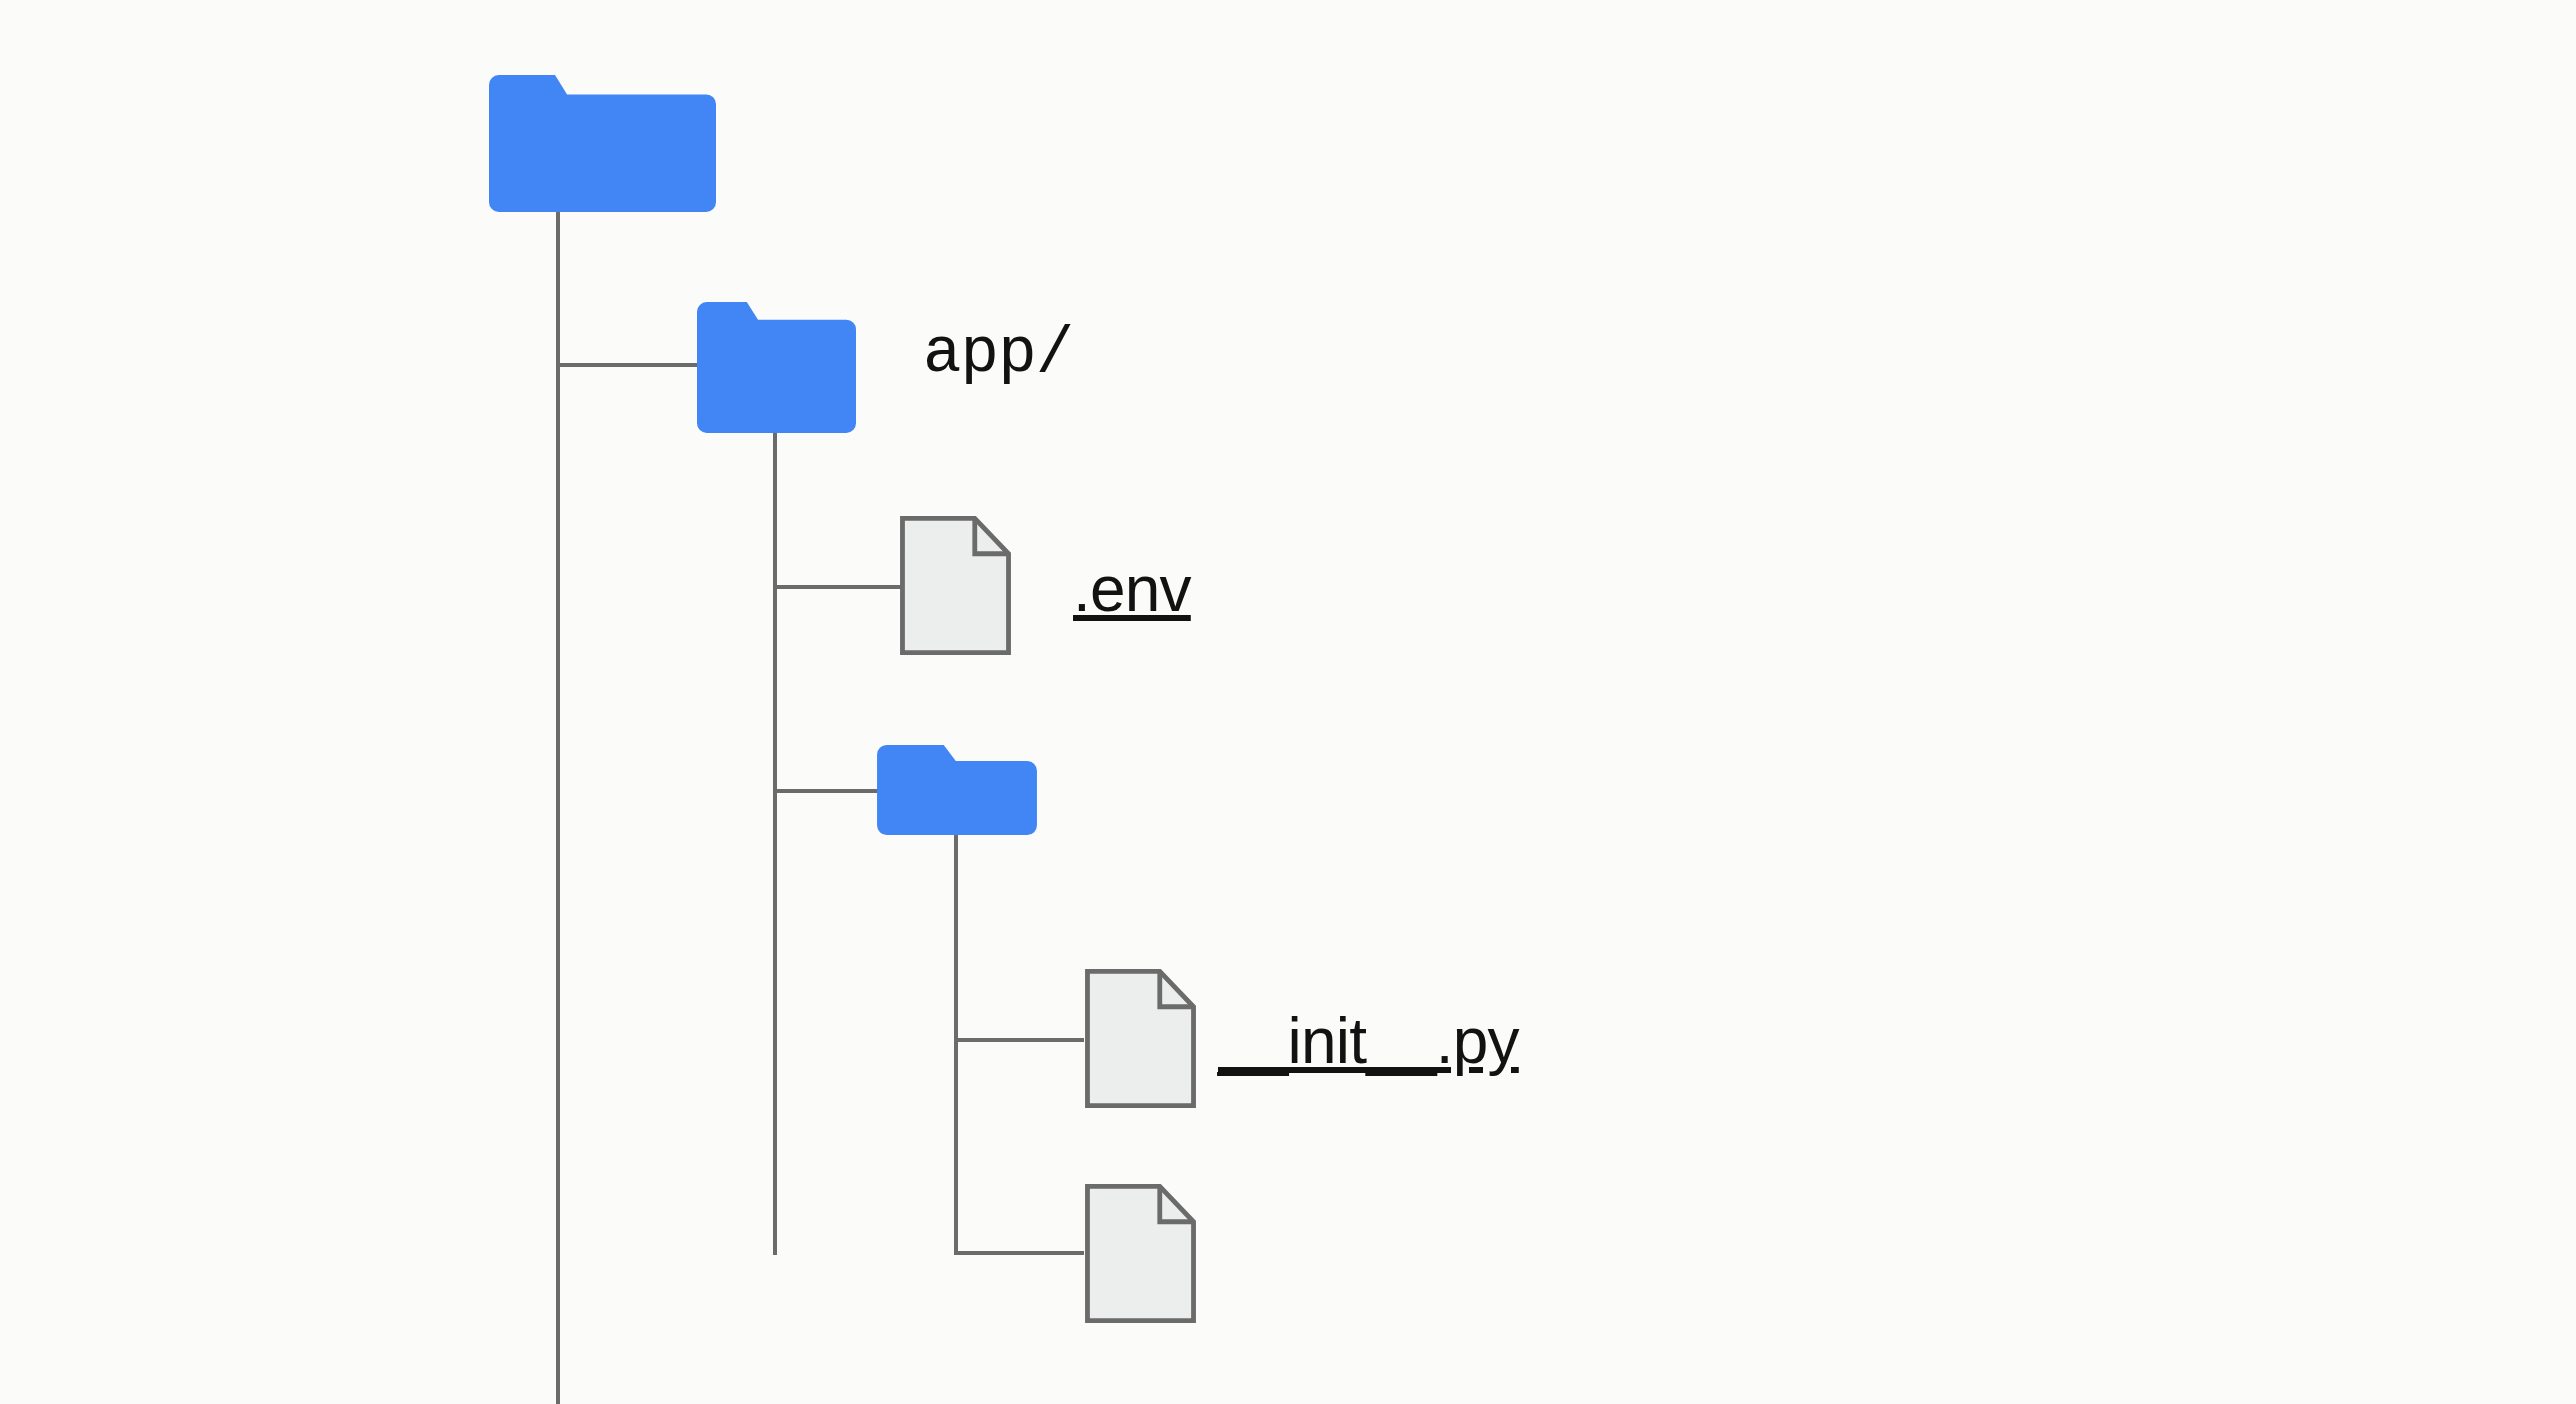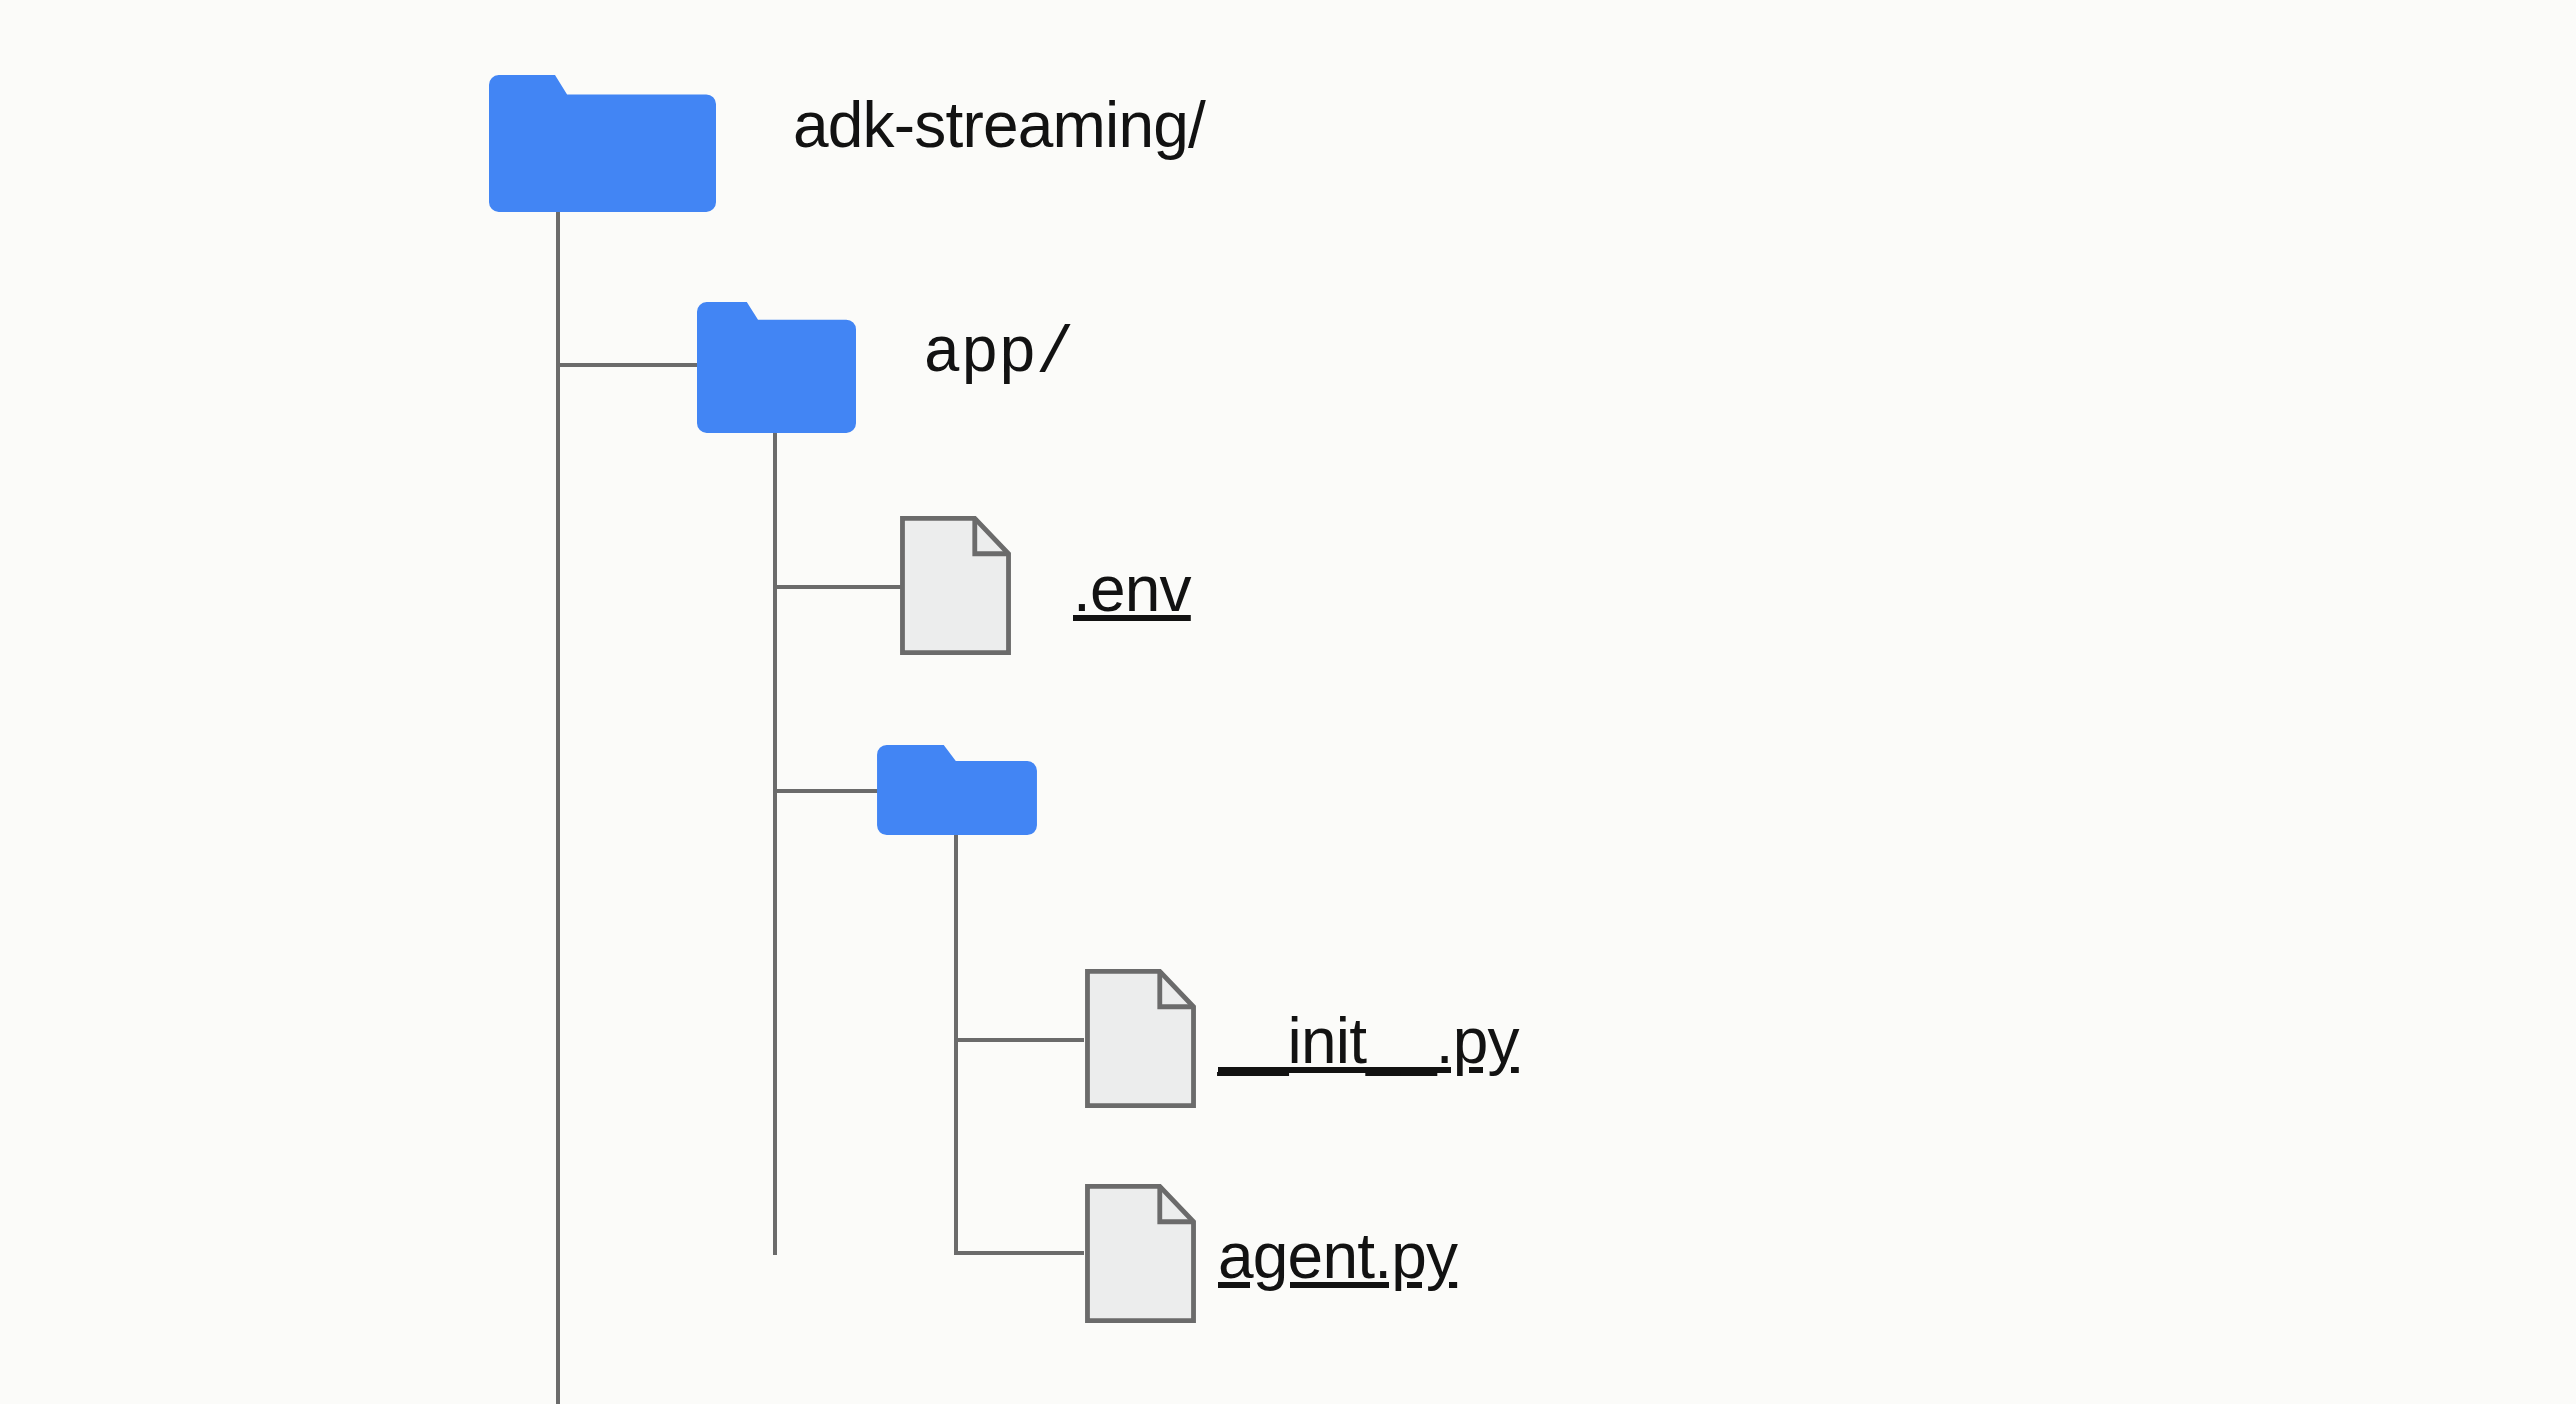--- a/index.html
+++ b/index.html
@@ -70,21 +70,20 @@
 
   <div class="line hline" style="left:954px; top:1038px; width:130px;"></div>
 
   <div class="line hline" style="left:954px; top:1251px; width:130px;"></div>
 
   <div class="folder" style="left:489px; top:75px; width:227px; height:137px;">
     <svg width="227" height="137" viewBox="0 0 282 170" xmlns="http://www.w3.org/2000/svg">
       <path d="M12 0 H82 L97 24 H270 A12 12 0 0 1 282 36 V158 A12 12 0 0 1 270 170 H12 A12 12 0 0 1 0 158 V12 A12 12 0 0 1 12 0 Z" fill="#4285f4"></path>
     </svg>
   </div>
-  <div class="label lbl-root" style="left:793px; top:93px;">adk-streaming/</div>
 
   <div class="folder" style="left:697px; top:302px; width:159px; height:131px;">
     <svg width="159" height="131" viewBox="0 0 198 163" xmlns="http://www.w3.org/2000/svg">
       <path d="M12 0 H62 L76 22 H186 A12 12 0 0 1 198 34 V151 A12 12 0 0 1 186 163 H12 A12 12 0 0 1 0 151 V12 A12 12 0 0 1 12 0 Z" fill="#4285f4"></path>
     </svg>
   </div>
   <div class="label lbl-l2" style="left:923px; top:322px;font-family:Liberation Mono, monospace;">app/</div>
 
   <div class="file" style="left:900px; top:516px; width:111px; height:139px;">
     <svg width="111" height="139" viewBox="0 0 138 173" xmlns="http://www.w3.org/2000/svg">
@@ -107,16 +106,15 @@
     </svg>
   </div>
   <div class="label lbl-l3" style="left:1218px; top:1009px;">__init__.py</div>
 
   <div class="file" style="left:1085px; top:1184px; width:111px; height:139px;">
     <svg width="111" height="139" viewBox="0 0 138 173" xmlns="http://www.w3.org/2000/svg">
       <path d="M3 3 H93 L135 47 V170 H3 Z" fill="#eceded" stroke="#6b6b6b" stroke-width="6" stroke-linejoin="miter"></path>
       <path d="M93 3 V47 H135" fill="none" stroke="#6b6b6b" stroke-width="6" stroke-linejoin="miter"></path>
     </svg>
   </div>
-  <div class="label lbl-l3" style="left:1218px; top:1224px;">agent.py</div>
 
 </div>
 
 
 </body></html>

